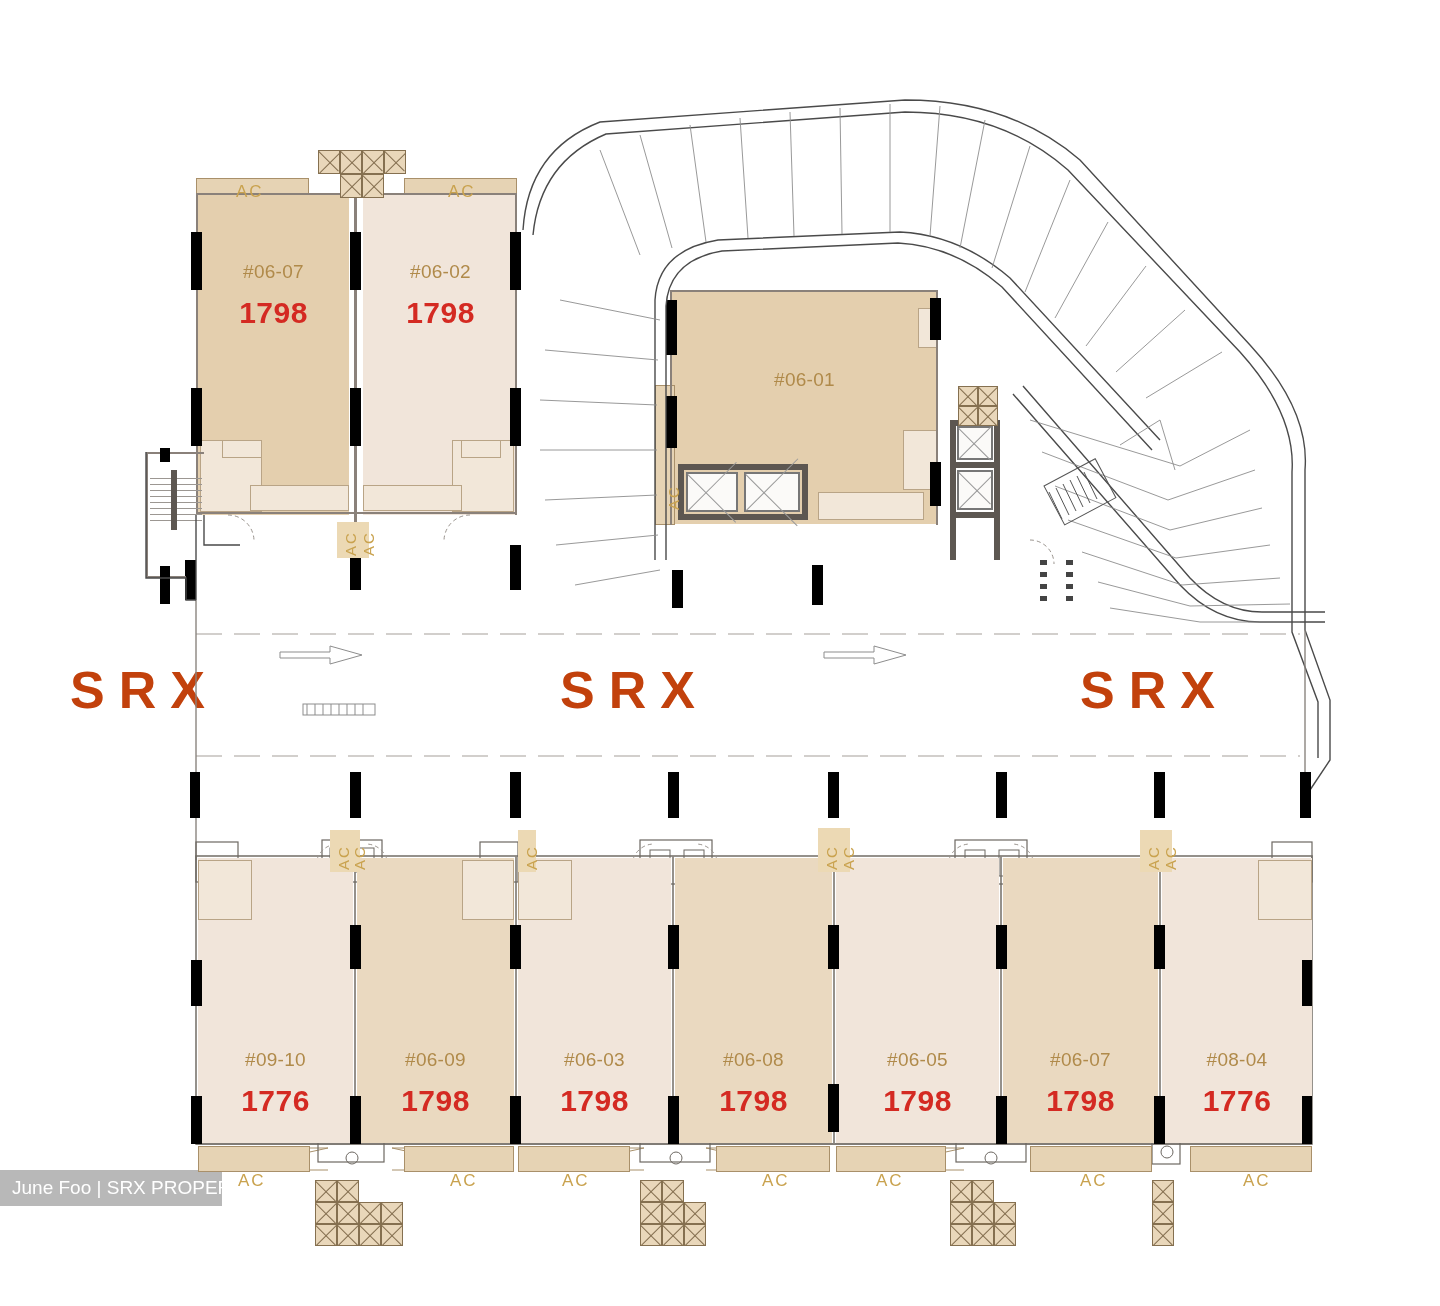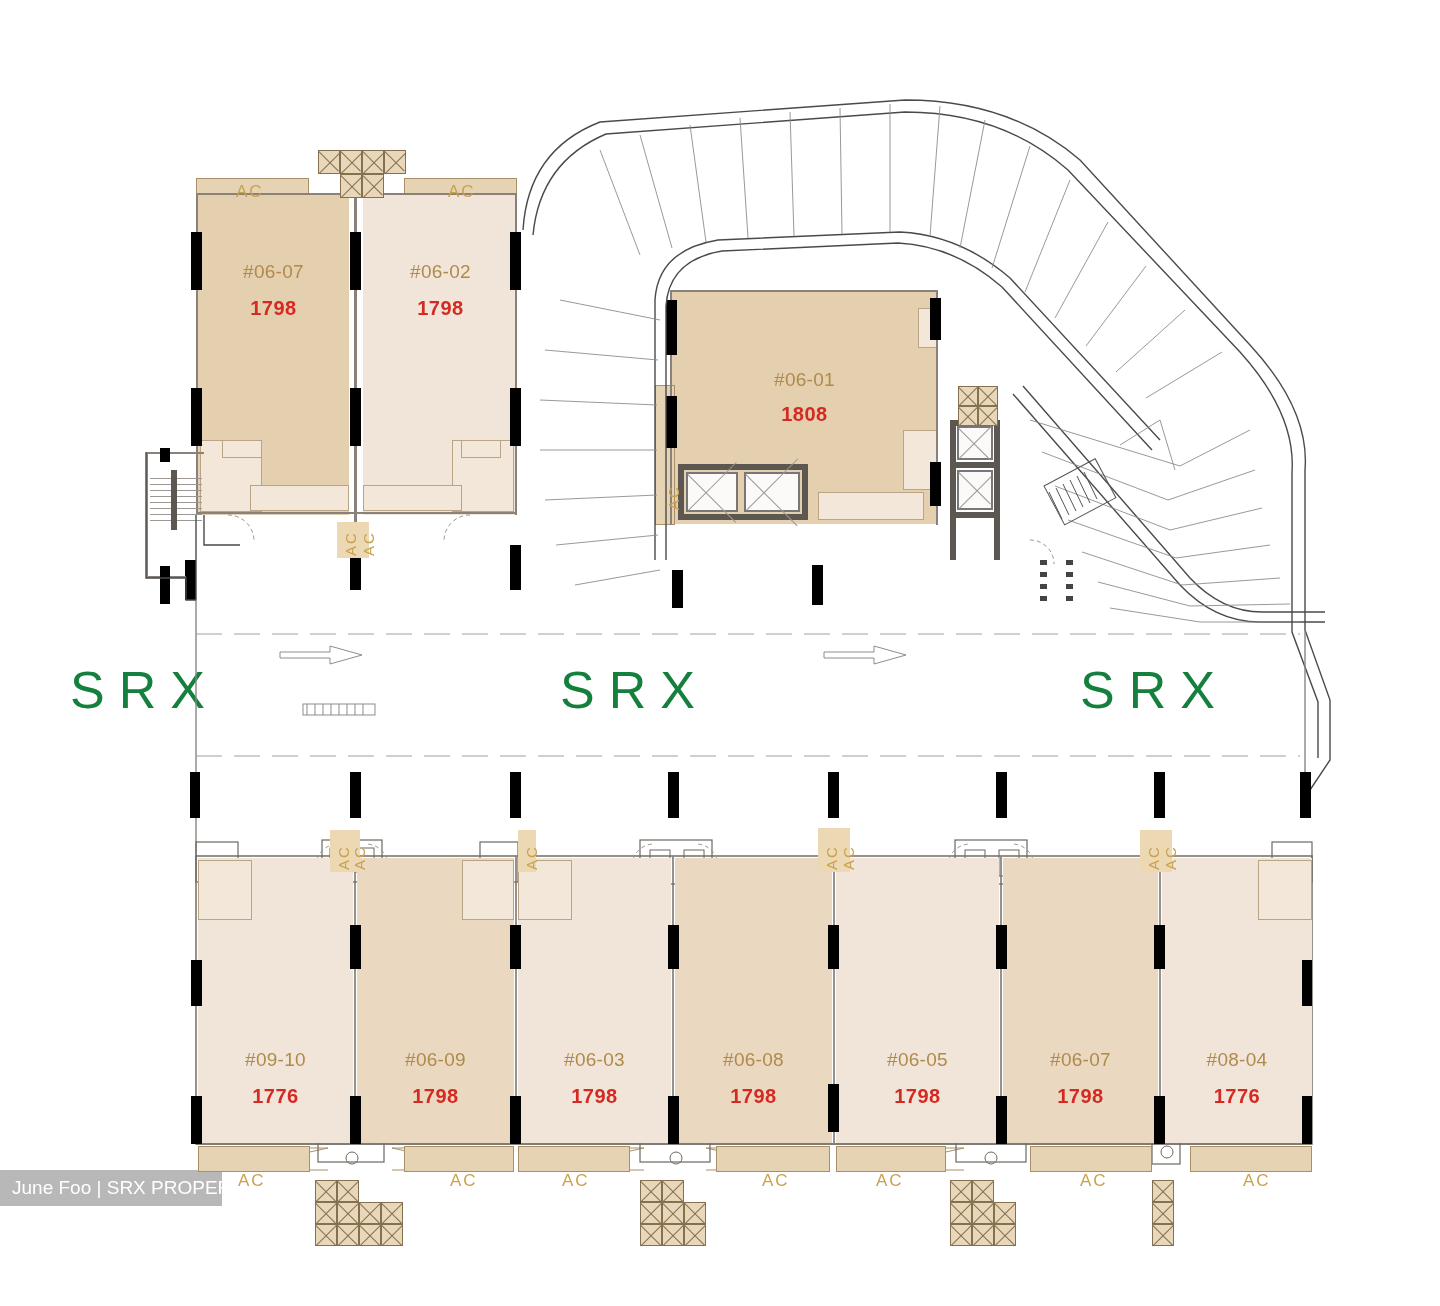--- a/index.html
+++ b/index.html
@@ -15,21 +15,21 @@
   .fill-c{background:#ead9c0;}
   .ledge{position:absolute;background:#e6d3b4;border:1px solid #a9906a;box-sizing:border-box;}
   .ledge-l{position:absolute;background:#f2e7d9;border:1px solid #b9a486;box-sizing:border-box;}
   .wall{position:absolute;background:#5d5751;}
   .wall-thin{position:absolute;background:#8a817a;}
   .col{position:absolute;background:#000000;}
 
   .unit-label{position:absolute;text-align:center;line-height:1;
               color:#b08a4a;font-size:19px;letter-spacing:.3px;white-space:nowrap;}
   .unit-area{position:absolute;text-align:center;line-height:1;
-             color:#d42a22;font-size:20px;font-weight:700;letter-spacing:.5px;white-space:nowrap;}
+             color:#d42a22;font-size:30px;font-weight:700;letter-spacing:.5px;white-space:nowrap;}
 
   .ac-h{position:absolute;color:#c9a24e;font-size:17px;letter-spacing:2px;
         line-height:1;white-space:nowrap;}
   .ac-v{position:absolute;color:#c9a24e;font-size:15px;letter-spacing:2px;
         line-height:1;white-space:nowrap;transform:rotate(-90deg);transform-origin:left top;}
   .condbox{position:absolute;border:1px solid #857050;background:#e9d7ba;box-sizing:border-box;}
   .condbox::before,.condbox::after{content:"";position:absolute;left:0;top:0;
       width:141%;height:1px;background:#857050;transform-origin:0 0;}
   .condbox::before{transform:rotate(45deg);}
   .condbox::after{transform:rotate(-45deg);top:100%;}
@@ -39,21 +39,21 @@
       width:141%;height:1px;background:#999;transform-origin:0 0;}
   .lift::before{transform:rotate(45deg);}
   .lift::after{transform:rotate(-45deg);top:100%;}
 
   .stair-tread{position:absolute;background:#9c9792;height:1px;}
   .svgl{position:absolute;left:0;top:0;width:1440px;height:1306px;pointer-events:none;}
 
   .watermark{position:absolute;left:0;top:1170px;width:222px;height:36px;
              background:rgba(140,140,140,.62);color:#ffffff;font-size:19px;
              line-height:36px;padding-left:12px;box-sizing:border-box;white-space:nowrap;}
-  .ghost{position:absolute;color:#15803d;font-size:52px;font-weight:400;letter-spacing:14px;}
+  .ghost{position:absolute;color:#c2410c;font-size:52px;font-weight:700;letter-spacing:14px;}
 </style>
 </head>
 <body>
 
 <div id="plan">
 
   <div class="ghost" style="left:70px;top:660px;">SRX</div>
   <div class="ghost" style="left:560px;top:660px;">SRX</div>
   <div class="ghost" style="left:1080px;top:660px;">SRX</div>
 
@@ -407,21 +407,20 @@
   <div class="col" style="left:1154px;top:1096px;width:11px;height:48px;"></div>
   <div class="col" style="left:1302px;top:1096px;width:10px;height:48px;"></div>
 
   <div class="unit-label" style="left:196px;top:262px;width:155px;">#06-07</div>
   <div class="unit-area" style="left:196px;top:298px;width:155px;">1798</div>
 
   <div class="unit-label" style="left:363px;top:262px;width:155px;">#06-02</div>
   <div class="unit-area" style="left:363px;top:298px;width:155px;">1798</div>
 
   <div class="unit-label" style="left:672px;top:370px;width:265px;">#06-01</div>
-  <div class="unit-area" style="left:672px;top:404px;width:265px;">1808</div>
 
   <div class="unit-label" style="left:1162px;top:1050px;width:150px;">#08-04</div>
   <div class="unit-area" style="left:1162px;top:1086px;width:150px;">1776</div>
 
   <div class="unit-label" style="left:1003px;top:1050px;width:155px;">#06-07</div>
   <div class="unit-area" style="left:1003px;top:1086px;width:155px;">1798</div>
 
   <div class="unit-label" style="left:836px;top:1050px;width:163px;">#06-05</div>
   <div class="unit-area" style="left:836px;top:1086px;width:163px;">1798</div>
 

